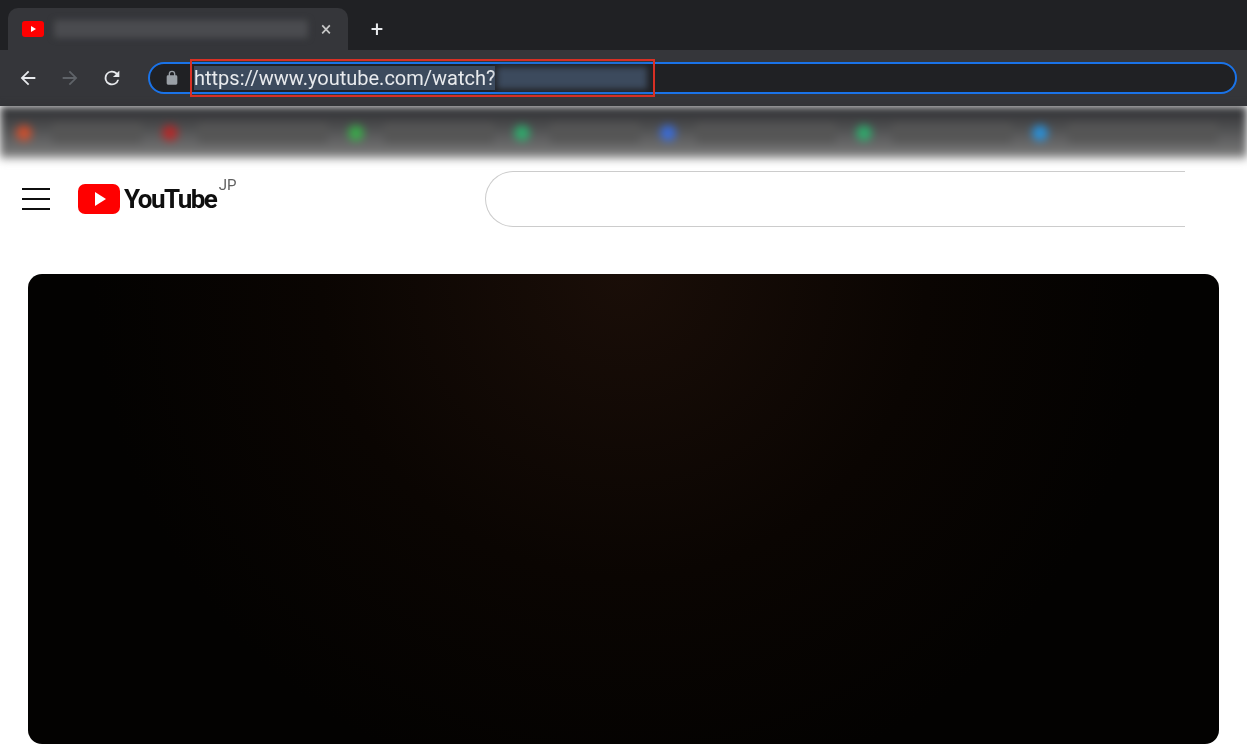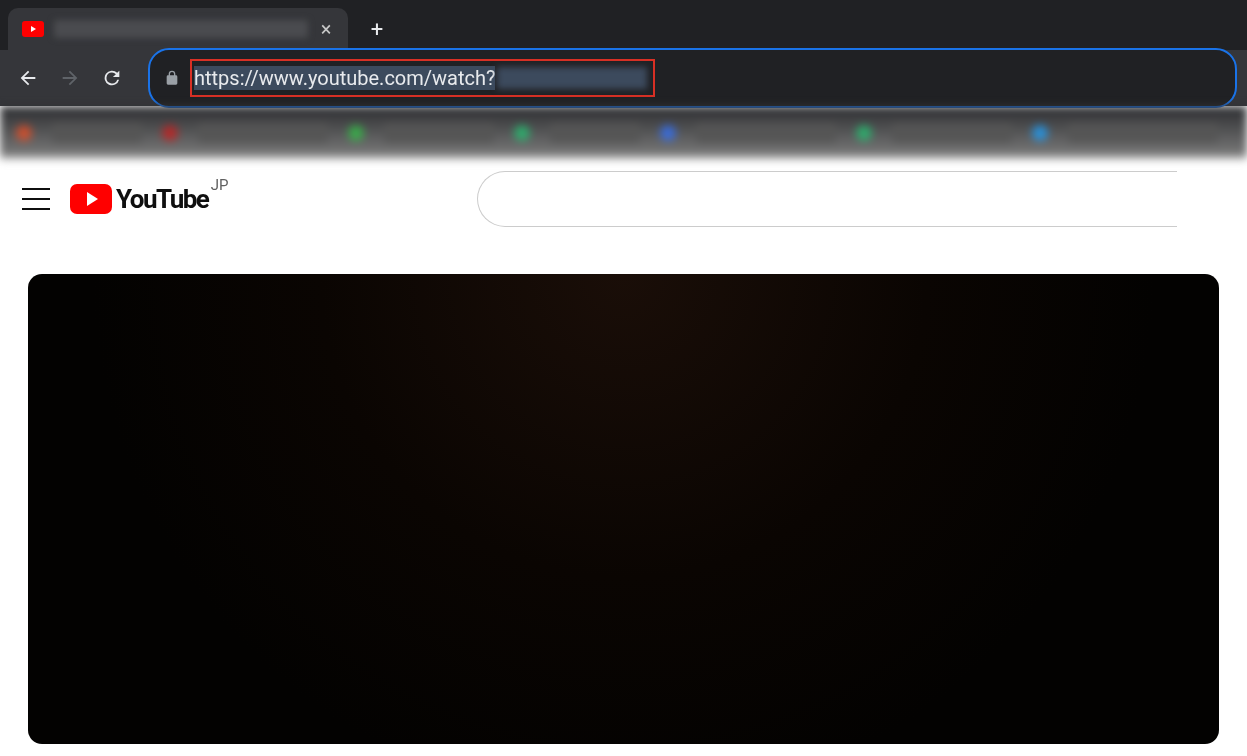--- a/index.html
+++ b/index.html
@@ -83,21 +83,21 @@
     .nav-btn {
       width: 36px; height: 36px;
       display: flex; align-items: center; justify-content: center;
       border-radius: 50%;
       cursor: pointer;
     }
     .nav-btn svg { width: 22px; height: 22px; }
 
     .address-bar {
       flex: 1;
-      height: 60px;
+      height: 32px;
       background: #202124;
       border: 2px solid #1a73e8;
       border-radius: 21px;
       display: flex;
       align-items: center;
       padding: 0 14px;
       margin-left: 12px;
       position: relative;
     }
     .lock-icon {
@@ -140,21 +140,21 @@
     .bm-item { height: 20px; background: #555; border-radius: 3px; }
     .bm-dot { width: 16px; height: 16px; border-radius: 50%; }
 
     
     .yt-header {
       height: 78px;
       background: #fff;
       display: flex;
       align-items: center;
       padding: 0 22px;
-      gap: 20px;
+      gap: 28px;
     }
     .hamburger {
       width: 28px; height: 22px;
       display: flex; flex-direction: column; justify-content: space-between;
       cursor: pointer;
     }
     .hamburger span { height: 2px; background: #0f0f0f; width: 100%; }
 
     .yt-logo {
       display: flex; align-items: center; gap: 4px;

